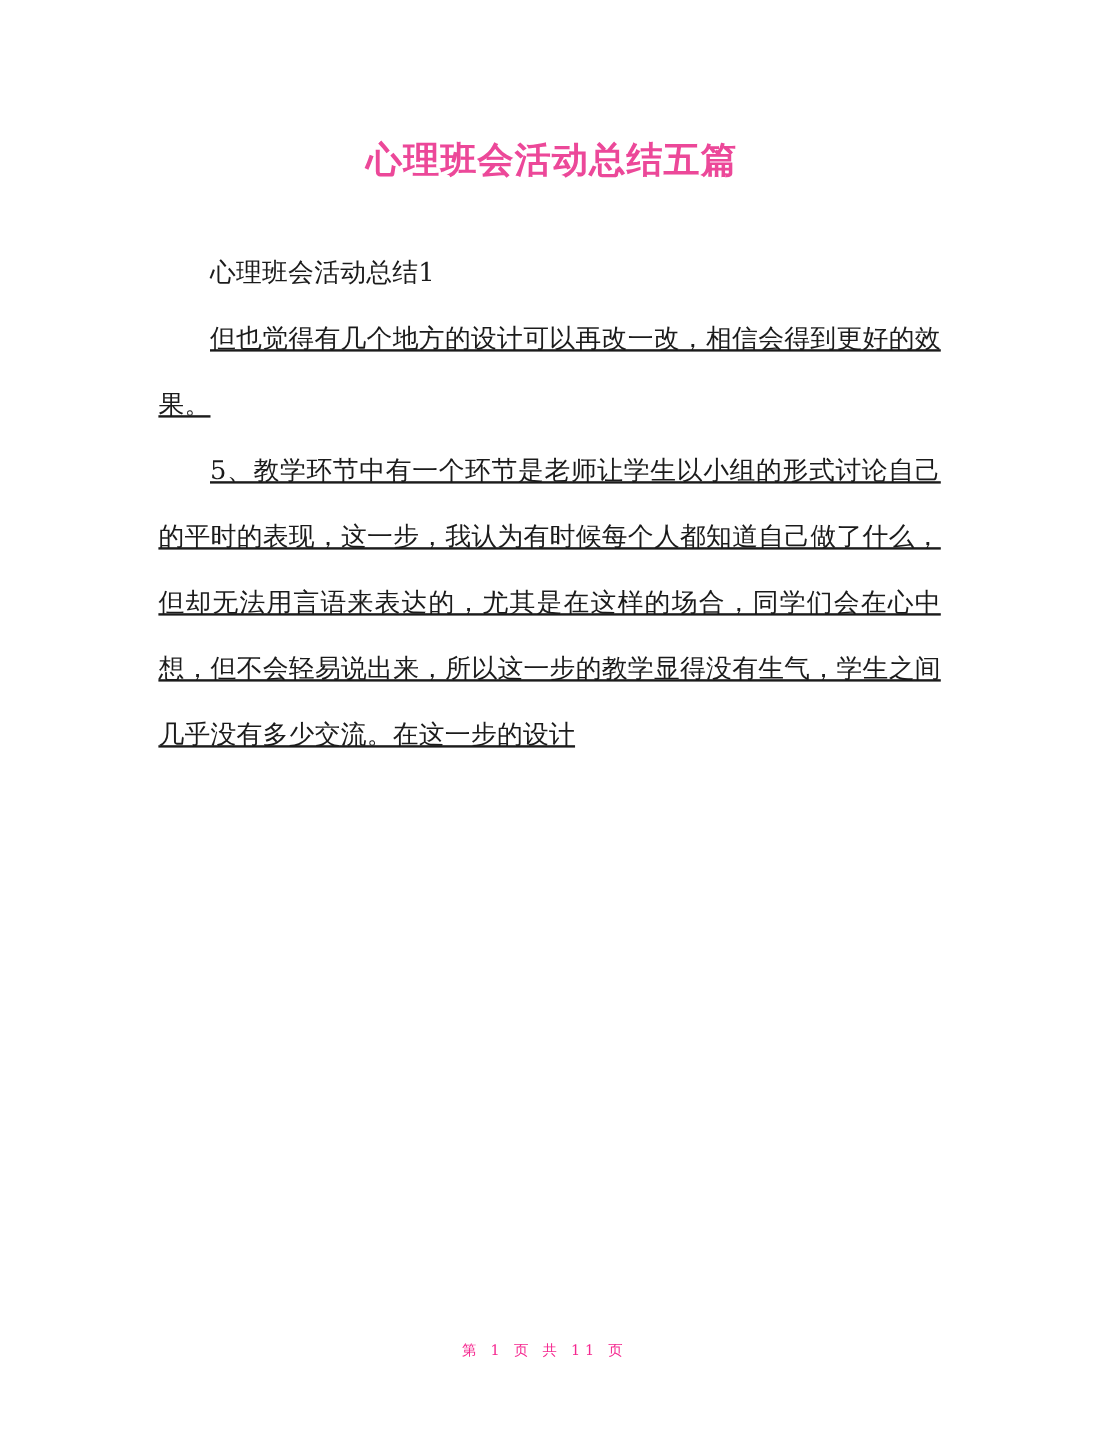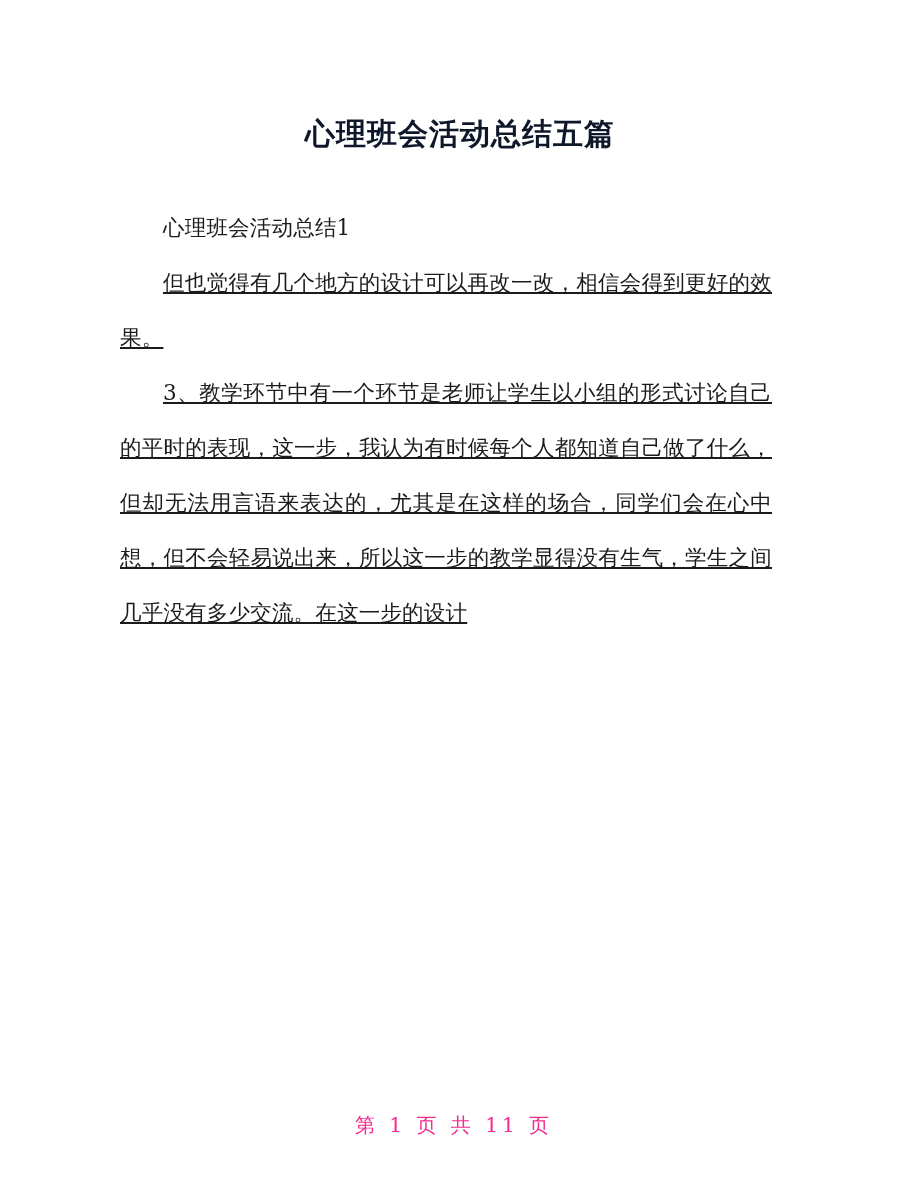--- a/index.html
+++ b/index.html
@@ -17,32 +17,32 @@
     background: #ffffff;
     overflow: hidden;
     box-sizing: border-box;
   }
   .doc-title {
     position: absolute;
     top: 112px;
     left: 0;
     width: 920px;
     text-align: center;
-    color: #0f172a;
+    color: #ec4899;
     font-family: "DejaVu Sans", sans-serif;
     font-weight: 700;
     font-size: 30px;
     line-height: 44px;
     letter-spacing: 1px;
     white-space: nowrap;
   }
   .body-block {
     position: absolute;
     top: 200px;
-    left: 120px;
+    left: 132px;
     width: 652px;
   }
   .para {
     margin: 0;
     padding: 0;
     color: #1b1b1b;
     font-family: "DejaVu Serif", "Liberation Serif", serif;
     font-size: 21.5px;
     line-height: 55px;
     text-align: justify;
@@ -61,40 +61,40 @@
     text-indent: 2em;
   }
   .footer {
     position: absolute;
     top: 1110px;
     left: 0;
     width: 908px;
     text-align: center;
     color: #f5278f;
     font-family: "DejaVu Serif", "Liberation Serif", serif;
-    font-size: 20px;
+    font-size: 12px;
     line-height: 30px;
     letter-spacing: 4px;
     white-space: nowrap;
   }
 </style>
 </head>
 <body>
 
 <div class="page">
 
   <div class="doc-title">心理班会活动总结五篇</div>
 
   <div class="body-block">
 
     <p class="para heading-line">心理班会活动总结1</p>
 
 
     <p class="para indent">但也觉得有几个地方的设计可以再改一改，相信会得到更好的效果。</p>
 
 
-    <p class="para indent">3、教学环节中有一个环节是老师让学生以小组的形式讨论自己的平时的表现，这一步，我认为有时候每个人都知道自己做了什么，但却无法用言语来表达的，尤其是在这样的场合，同学们会在心中想，但不会轻易说出来，所以这一步的教学显得没有生气，学生之间几乎没有多少交流。在这一步的设计</p>
+    <p class="para indent">5、教学环节中有一个环节是老师让学生以小组的形式讨论自己的平时的表现，这一步，我认为有时候每个人都知道自己做了什么，但却无法用言语来表达的，尤其是在这样的场合，同学们会在心中想，但不会轻易说出来，所以这一步的教学显得没有生气，学生之间几乎没有多少交流。在这一步的设计</p>
 
   </div>
 
   <div class="footer">第 1 页 共 11 页</div>
 
 </div>
 
 </body></html>

